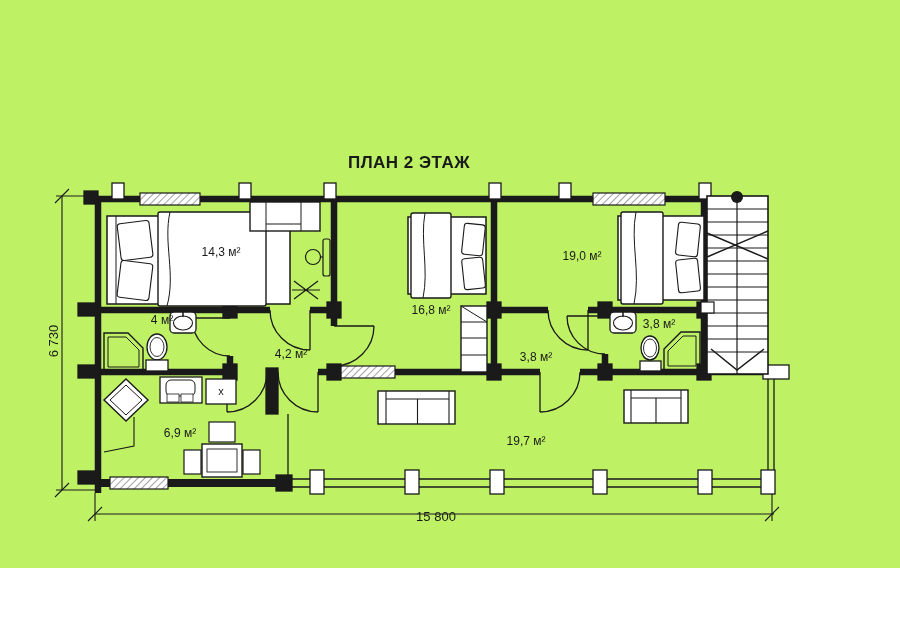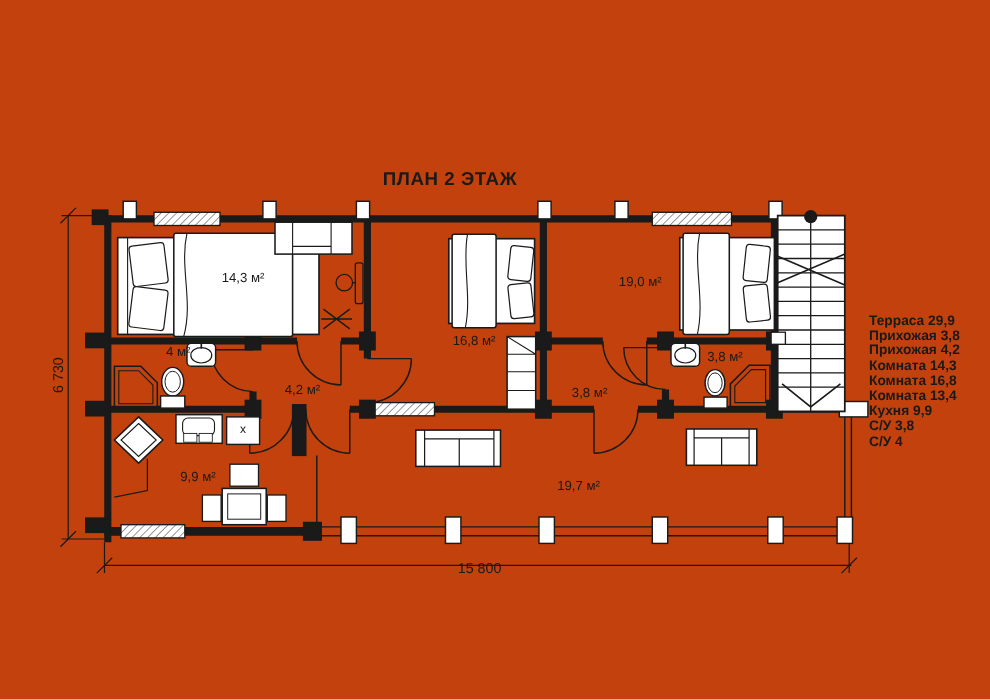--- a/index.html
+++ b/index.html
@@ -1,16 +1,16 @@
 <!DOCTYPE html>
 <html><head>
 <meta charset="utf-8">
 <style>
   html,body{margin:0;padding:0;background:#fff;}
-  .page{position:relative;width:900px;height:636px;background:#c2410c;overflow:hidden;
+  .page{position:relative;width:900px;height:568px;background:#bef264;overflow:hidden;
         font-family:"Liberation Sans", sans-serif;color:#1a1a1a;}
   .page svg{position:absolute;left:0;top:0;}
   .txt{position:absolute;transform:translate(-50%,-50%);white-space:nowrap;color:#1a1a1a;}
   .title{font-size:17px;font-weight:700;letter-spacing:.5px;}
   .area{font-size:12px;font-weight:400;}
   .dim{font-size:13px;font-weight:400;}
   .dim-v{transform:translate(-50%,-50%) rotate(-90deg);}
   .marker{font-size:11px;font-weight:400;}
   .legend{position:absolute;left:790px;top:285px;font-size:12.5px;font-weight:600;
           line-height:13.7px;white-space:nowrap;}
@@ -227,36 +227,25 @@
     <path d="M631,390 V423 M681,390 V423 M631,398 H681 M656,398 V423" fill="none" stroke-width="1.1"></path>
   </g>
 </svg>
 
 <div class="txt title" style="left:409px;top:163px">ПЛАН 2 ЭТАЖ</div>
 
 <div class="txt area" style="left:221px;top:252px">14,3 м²</div>
 <div class="txt area" style="left:431px;top:310px">16,8 м²</div>
 <div class="txt area" style="left:582px;top:256px">19,0 м²</div>
 <div class="txt area" style="left:162px;top:320px">4 м²</div>
-<div class="txt area" style="left:275px;top:354px">4,2 м²</div>
+<div class="txt area" style="left:291px;top:354px">4,2 м²</div>
 <div class="txt area" style="left:536px;top:357px">3,8 м²</div>
 <div class="txt area" style="left:659px;top:324px">3,8 м²</div>
-<div class="txt area" style="left:180px;top:433px">9,9 м²</div>
+<div class="txt area" style="left:180px;top:433px">6,9 м²</div>
 <div class="txt area" style="left:526px;top:441px">19,7 м²</div>
 
 <div class="txt marker" style="left:221px;top:391px">x</div>
 
 <div class="txt dim dim-v" style="left:53px;top:341px">6 730</div>
 <div class="txt dim" style="left:436px;top:516px">15 800</div>
 
-<div class="legend">
-  <div>Терраса 29,9</div>
-  <div>Прихожая 3,8</div>
-  <div>Прихожая 4,2</div>
-  <div>Комната 14,3</div>
-  <div>Комната 16,8</div>
-  <div>Комната 13,4</div>
-  <div>Кухня 9,9</div>
-  <div>С/У 3,8</div>
-  <div>С/У 4</div>
+
 </div>
 
-</div>
-
 </body></html>

